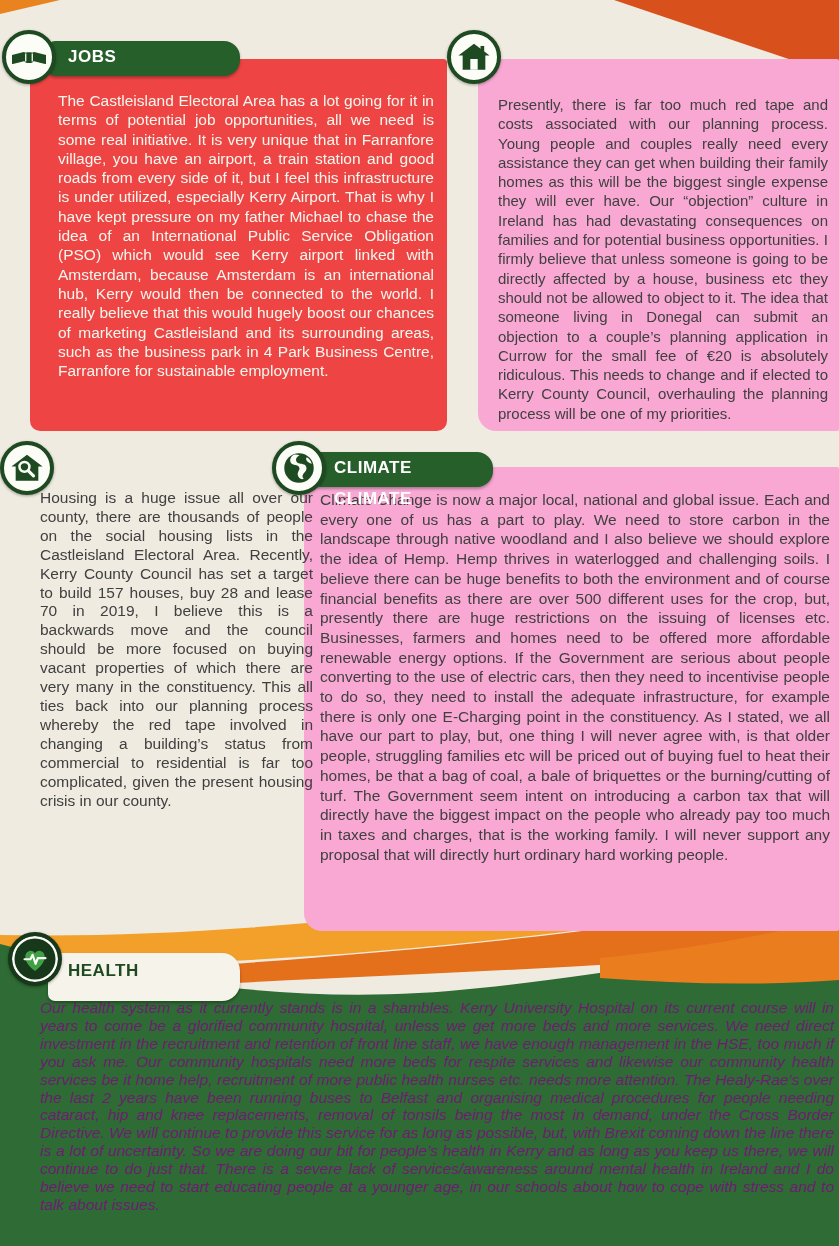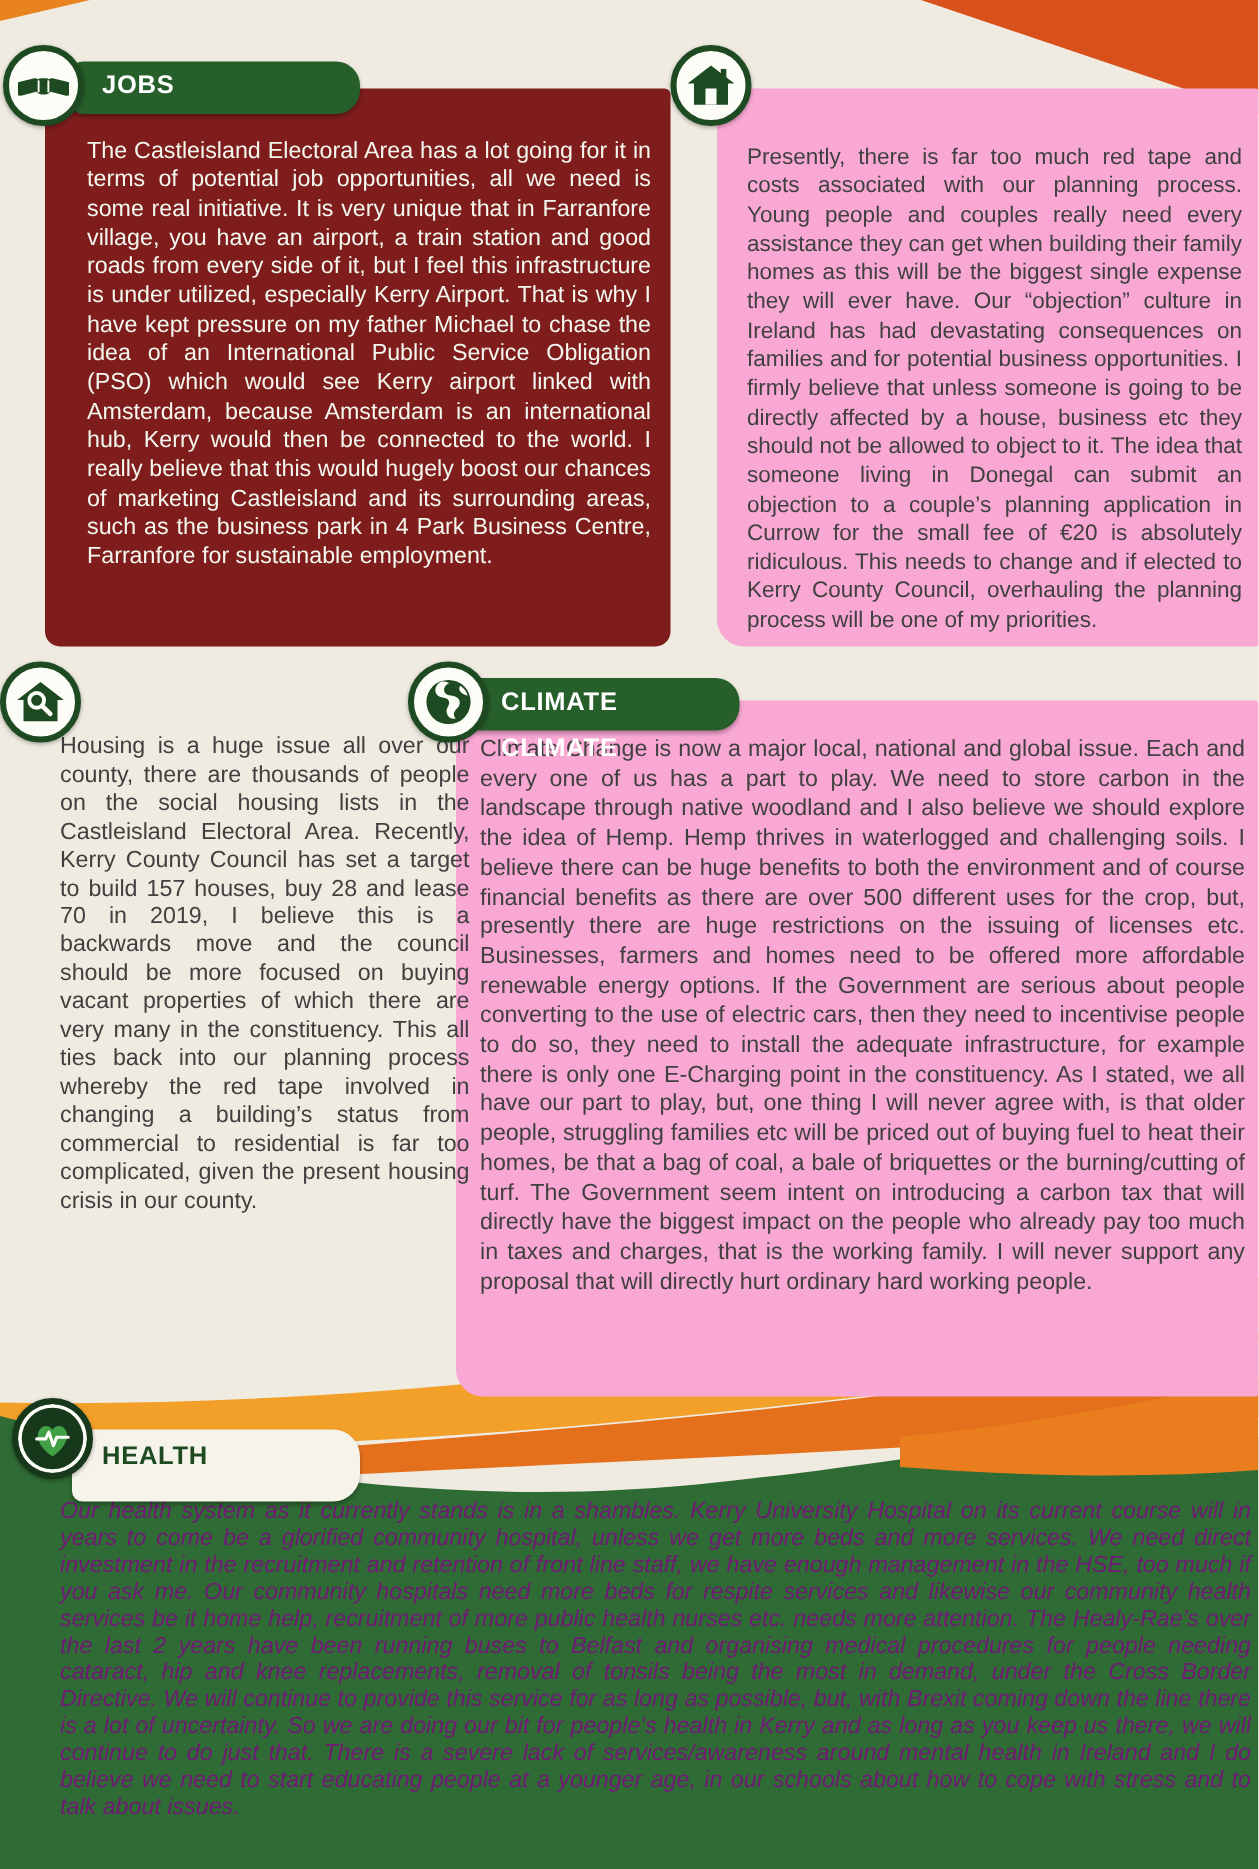--- a/index.html
+++ b/index.html
@@ -29,21 +29,21 @@
     background:#275f2b; color:#ffffff;
     font-weight:bold; font-size:17px; letter-spacing:.5px;
     line-height:31px; padding-left:20px;
     border-radius:7px 16px 16px 7px;
     box-shadow:0 2px 3px rgba(0,0,0,.3); z-index:5;
   }
   .pill.light { background:#f6f3ea; color:#1d4a20; height:48px; line-height:36px; border-radius:7px 18px 18px 7px; }
 
   
   .panel { position:absolute; z-index:1; }
-  .panel-green { background:#7f1d1d; border-radius:4px 4px 10px 10px; }
+  .panel-green { background:#ef4444; border-radius:4px 4px 10px 10px; }
   .panel-gray  { background:#f9a8d4; border-radius:2px 2px 2px 18px; }
 
   .copy {
     position:absolute; text-align:justify; z-index:2;
     font-size:15.5px; line-height:19.3px; color:#404040;
   }
   .copy.on-green { color:#f3f7ee; }
   .copy.on-dark-green { color:#701a75; line-height:17.9px;font-style:italic; }
 </style>
 </head>

